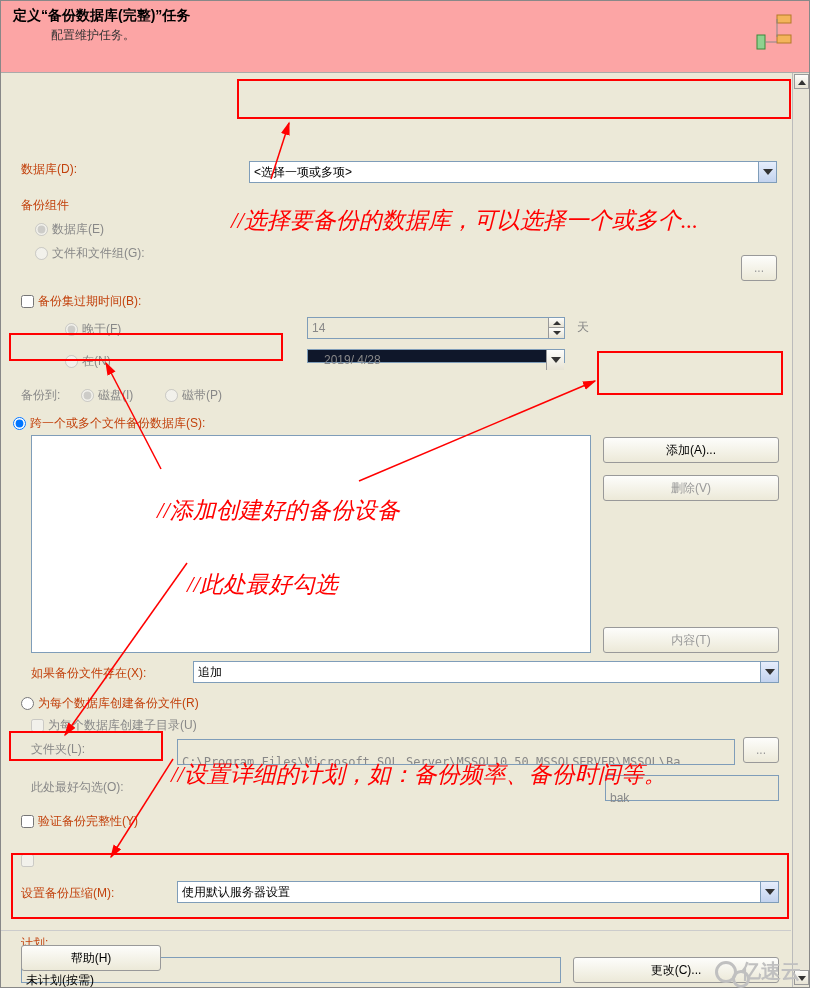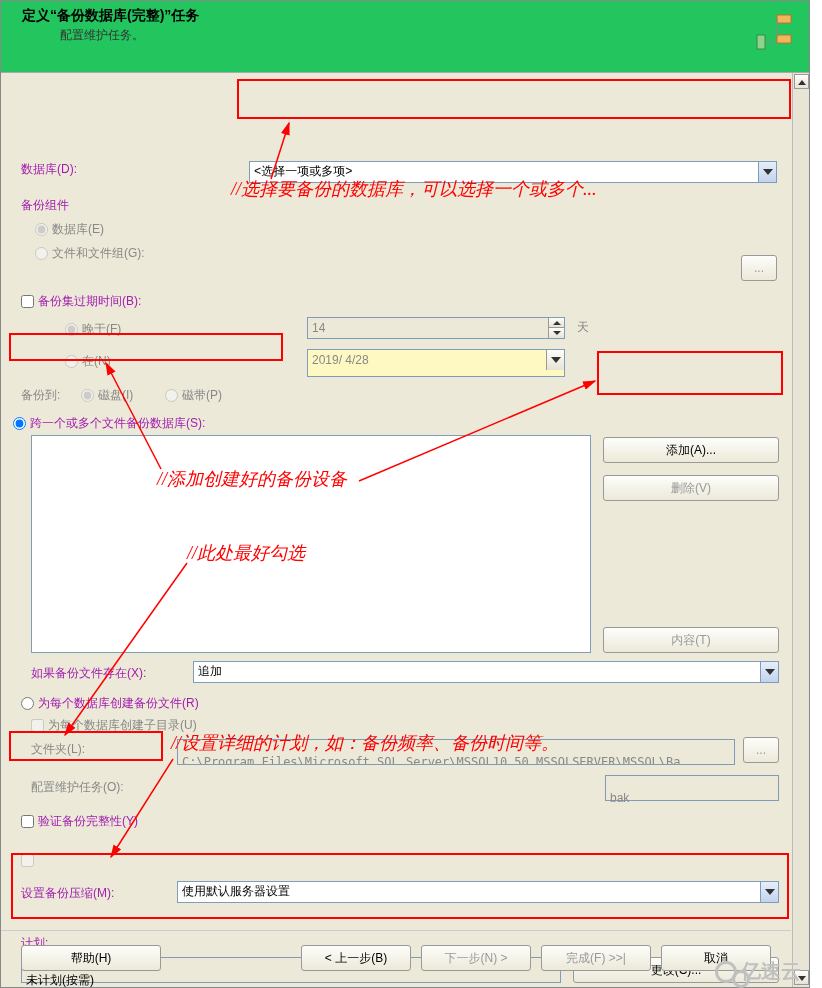--- a/index.html
+++ b/index.html
@@ -13,23 +13,23 @@
       overflow: hidden;
     }
     .dialog {
       width: 810px;
       height: 988px;
       background: #ece9d8;
       border: 1px solid #888;
       position: relative;
     }
     .header {
-      background: #22c55e;
+      background: #fca5a5;
       border-bottom: 1px solid #aaa;
-      padding: 6px 12px 14px 21px;
+      padding: 6px 12px 14px 12px;
       position: relative;
       height: 72px;
     }
     .header-title { font-size: 14px; font-weight: bold; color: #000; }
     .header-sub { font-size: 12px; color: #333; margin-left: 38px; margin-top: 2px; }
     .header-icon {
       position: absolute; right: 10px; top: 6px;
       width: 50px; height: 50px;
     }
     .content {
@@ -54,27 +54,26 @@
        content:""; position:absolute; left:3px; top:5px;
        border-left:4px solid transparent; border-right:4px solid transparent;
        border-bottom:5px solid #333;
     }
     .scroll-arrow.down{ position:absolute; bottom:1px; left:1px;}
     .scroll-arrow.down::after{
        content:""; position:absolute; left:3px; top:5px;
        border-left:4px solid transparent; border-right:4px solid transparent;
        border-top:5px solid #333;
     }
-    .lbl { color: #a21caf; }
+    .lbl { color: #c2410c; }
     .lbl.dis { color: #888; }
     .combo {
       background: #fff; border: 1px solid #7f9db9;
       height: 22px; line-height: 20px; padding: 0 4px;
       position: relative;
-      font-family: Liberation Mono, monospace;
     }
     .combo .combo-btn {
       position: absolute; right: 0; top: 0;
       width: 18px; height: 20px;
       background: linear-gradient(#e6eefc,#c3d3ee);
       border-left: 1px solid #7f9db9;
     }
     .combo .combo-btn::after{
        content:""; position:absolute; left:4px; top:7px;
        border-left:5px solid transparent; border-right:5px solid transparent;
@@ -85,22 +84,22 @@
       background:#ece9d8; border:1px solid #7f9db9;
       height:22px; line-height:20px; padding:0 4px;
       position:relative; color:#888;
     }
     .spin-btns{ position:absolute; right:0; top:0; width:16px; height:20px; }
     .spin-up,.spin-down{ width:16px; height:10px; background:linear-gradient(#fdfdfb,#e7e3d4); border-left:1px solid #999; position:relative; }
     .spin-up{ border-bottom:1px solid #999; }
     .spin-up::after{content:"";position:absolute;left:4px;top:3px;border-left:4px solid transparent;border-right:4px solid transparent;border-bottom:4px solid #333;}
     .spin-down::after{content:"";position:absolute;left:4px;top:3px;border-left:4px solid transparent;border-right:4px solid transparent;border-top:4px solid #333;}
     .date-box{
-      background:#fef9c3; border:1px solid #7f9db9;
-      height:28px; line-height:20px; padding:0 4px;
+      background:#0f172a; border:1px solid #7f9db9;
+      height:14px; line-height:20px; padding:0 16px;
       position:relative; color:#888;
     }
     .date-btn{position:absolute;right:0;top:0;width:18px;height:20px;background:linear-gradient(#fdfdfb,#e7e3d4);border-left:1px solid #999;}
     .date-btn::after{content:"";position:absolute;left:4px;top:7px;border-left:5px solid transparent;border-right:5px solid transparent;border-top:6px solid #333;}
     .listbox {
       background:#fff; border:1px solid #7f9db9;
       width:560px; height:218px;
       position:absolute; left:30px; top:362px;
     }
     .btn {
@@ -109,21 +108,21 @@
       height:26px; line-height:24px; text-align:center;
       cursor:default;
     }
     .btn.dis { color:#999; }
     .textbox{
       background:#fff; border:1px solid #7f9db9;
       height:22px; line-height:20px; padding:12px 4px;
     }
     .textbox.disabled { background:#ece9d8; color:#888; }
     .redbox { position:absolute; border:2px solid red; pointer-events:none; }
-    .annotation { position:absolute; color:red; font-size:18px; font-weight:normal; z-index:50; pointer-events:none; font-family:"SimSun","KaiTi",serif; font-style:italic;}
+    .annotation { position:absolute; color:red; font-size:23px; font-weight:normal; z-index:50; pointer-events:none; font-family:"SimSun","KaiTi",serif; font-style:italic;margin-top:28px;}
     svg.arrow { position:absolute; pointer-events:none; z-index:40; }
     .footer-btns{
       position:absolute; left:0; bottom:0; width:790px;
       padding:14px 20px 16px 20px;
       border-top:1px solid #ccc;
     }
     .footer-btns .group{
       display:flex; justify-content:space-between;
     }
     .footer-btns .btn{ width:110px; height:26px; }
@@ -230,21 +229,21 @@
     <div style="position:absolute; left:20px; top:622px;">
       <input type="radio" style=""><span class="lbl">为每个数据库创建备份文件(R)</span>
     </div>
     <div style="position:absolute; left:30px; top:644px;">
       <input type="checkbox" disabled="" style=""><span class="lbl dis">为每个数据库创建子目录(U)</span>
     </div>
     <div style="position:absolute; left:30px; top:668px;" class="lbl dis">文件夹(L):</div>
     <div class="textbox disabled" style="position:absolute; left:176px; top:666px; width:558px; font-family:Consolas,monospace; overflow:hidden;"><span>C:\Program Files\Microsoft SQL Server\MSSQL10_50.MSSQLSERVER\MSSQL\Ba</span></div>
     <div class="btn dis" style="position:absolute; left:742px; top:664px; width:36px;"><span>...</span></div>
 
-    <div style="position:absolute; left:30px; top:706px;" class="lbl dis">配置维护任务(O):</div>
+    <div style="position:absolute; left:30px; top:706px;" class="lbl dis">此处最好勾选(O):</div>
     <div class="textbox disabled" style="position:absolute; left:604px; top:702px; width:174px;"><span>bak</span></div>
 
     <div style="position:absolute; left:20px; top:740px;">
       <input type="checkbox" style=""><span class="lbl">验证备份完整性(Y)</span>
     </div>
 
     <div style="position:absolute; left:20px; top:780px;">
       <input type="checkbox" disabled="" style="">
     </div>
 
@@ -256,26 +255,20 @@
 
     <div style="position:absolute; left:20px; top:862px;" class="lbl">计划:</div>
     <div class="textbox" style="position:absolute; left:20px; top:884px; width:540px; background:#ece9d8;"><span>未计划(按需)</span></div>
     <div class="btn" style="position:absolute; left:572px; top:884px; width:206px;"><span>更改(C)...</span></div>
 
   </div>
 
   <div class="footer-btns">
     <div class="group">
       <div class="btn" style="width:140px;"><span>帮助(H)</span></div>
-      <div style="display:flex; gap:10px;">
-        <div class="btn"><span>&lt; 上一步(B)</span></div>
-        <div class="btn dis"><span>下一步(N) &gt;</span></div>
-        <div class="btn dis"><span>完成(F) &gt;&gt;|</span></div>
-        <div class="btn"><span>取消</span></div>
-      </div>
     </div>
   </div>
 
   <div class="redbox" style="left:236px; top:78px; width:554px; height:40px;"></div>
   <div class="redbox" style="left:8px; top:332px; width:274px; height:28px;"></div>
   <div class="redbox" style="left:596px; top:350px; width:186px; height:44px;"></div>
   <div class="redbox" style="left:8px; top:730px; width:154px; height:30px;"></div>
   <div class="redbox" style="left:10px; top:852px; width:778px; height:66px;"></div>
 
   <div class="annotation" style="left:230px; top:176px; width:560px;">//选择要备份的数据库，可以选择一个或多个...</div>

